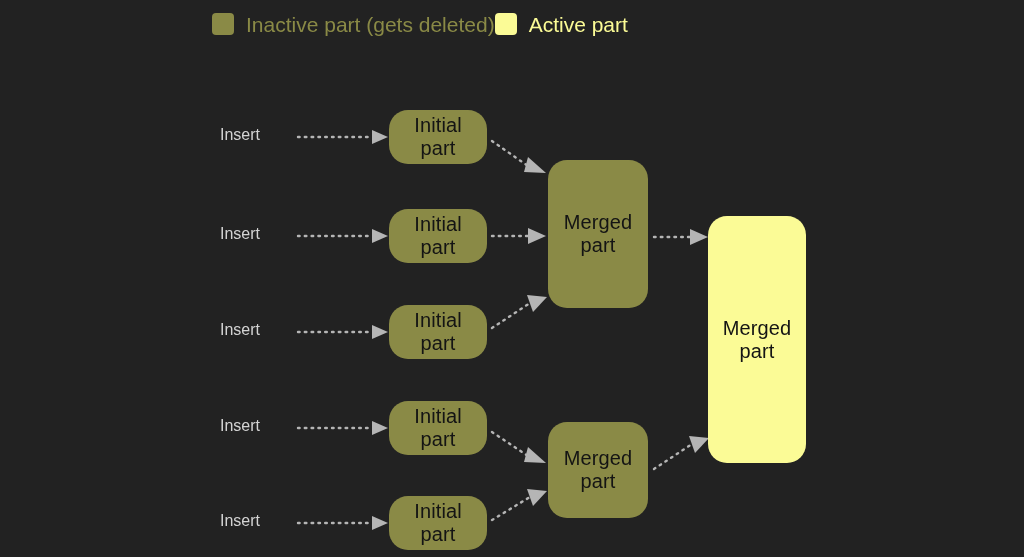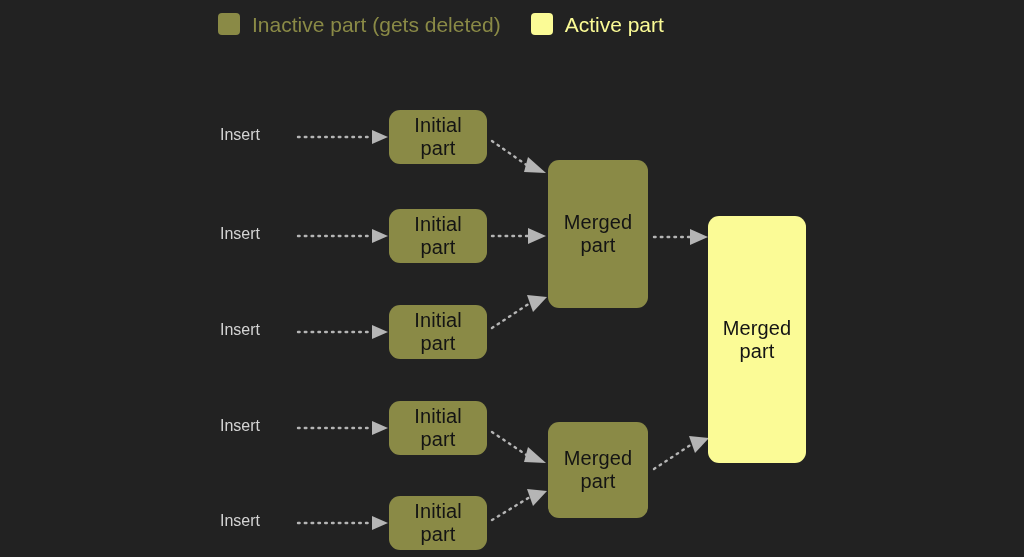--- a/index.html
+++ b/index.html
@@ -16,31 +16,31 @@
     width: 1024px;
     height: 557px;
     background: #222222;
     overflow: hidden;
   }
 
   
   .legend {
     position: absolute;
     top: 8px;
-    left: 218px;
+    left: 212px;
     display: flex;
     align-items: center;
     gap: 0;
     height: 32px;
   }
   .legend-entry {
     display: flex;
     align-items: center;
   }
-  .legend-entry + .legend-entry { margin-left: 30px; }
+  .legend-entry + .legend-entry { }
   .swatch {
     width: 22px;
     height: 22px;
     border-radius: 4px;
     flex: 0 0 auto;
   }
   .swatch.inactive { background: #8a8a46; }
   .swatch.active   { background: #fbfb96; }
   .legend-label {
     margin-left: 12px;
@@ -52,21 +52,21 @@
   .legend-label.active   { color: #fbfb96; }
 
   
   .node {
     position: absolute;
     box-sizing: border-box;
     display: flex;
     align-items: center;
     justify-content: center;
     text-align: center;
-    border-radius: 11px;
+    border-radius: 19px;
     color: #141414;
     font-size: 20px;
     line-height: 1.14;
     letter-spacing: 0.1px;
   }
   .node.inactive { background: #8a8a46; }
   .node.active   { background: #fbfb96; }
   .node-label { display: block; padding: 0 4px; }
 
   

